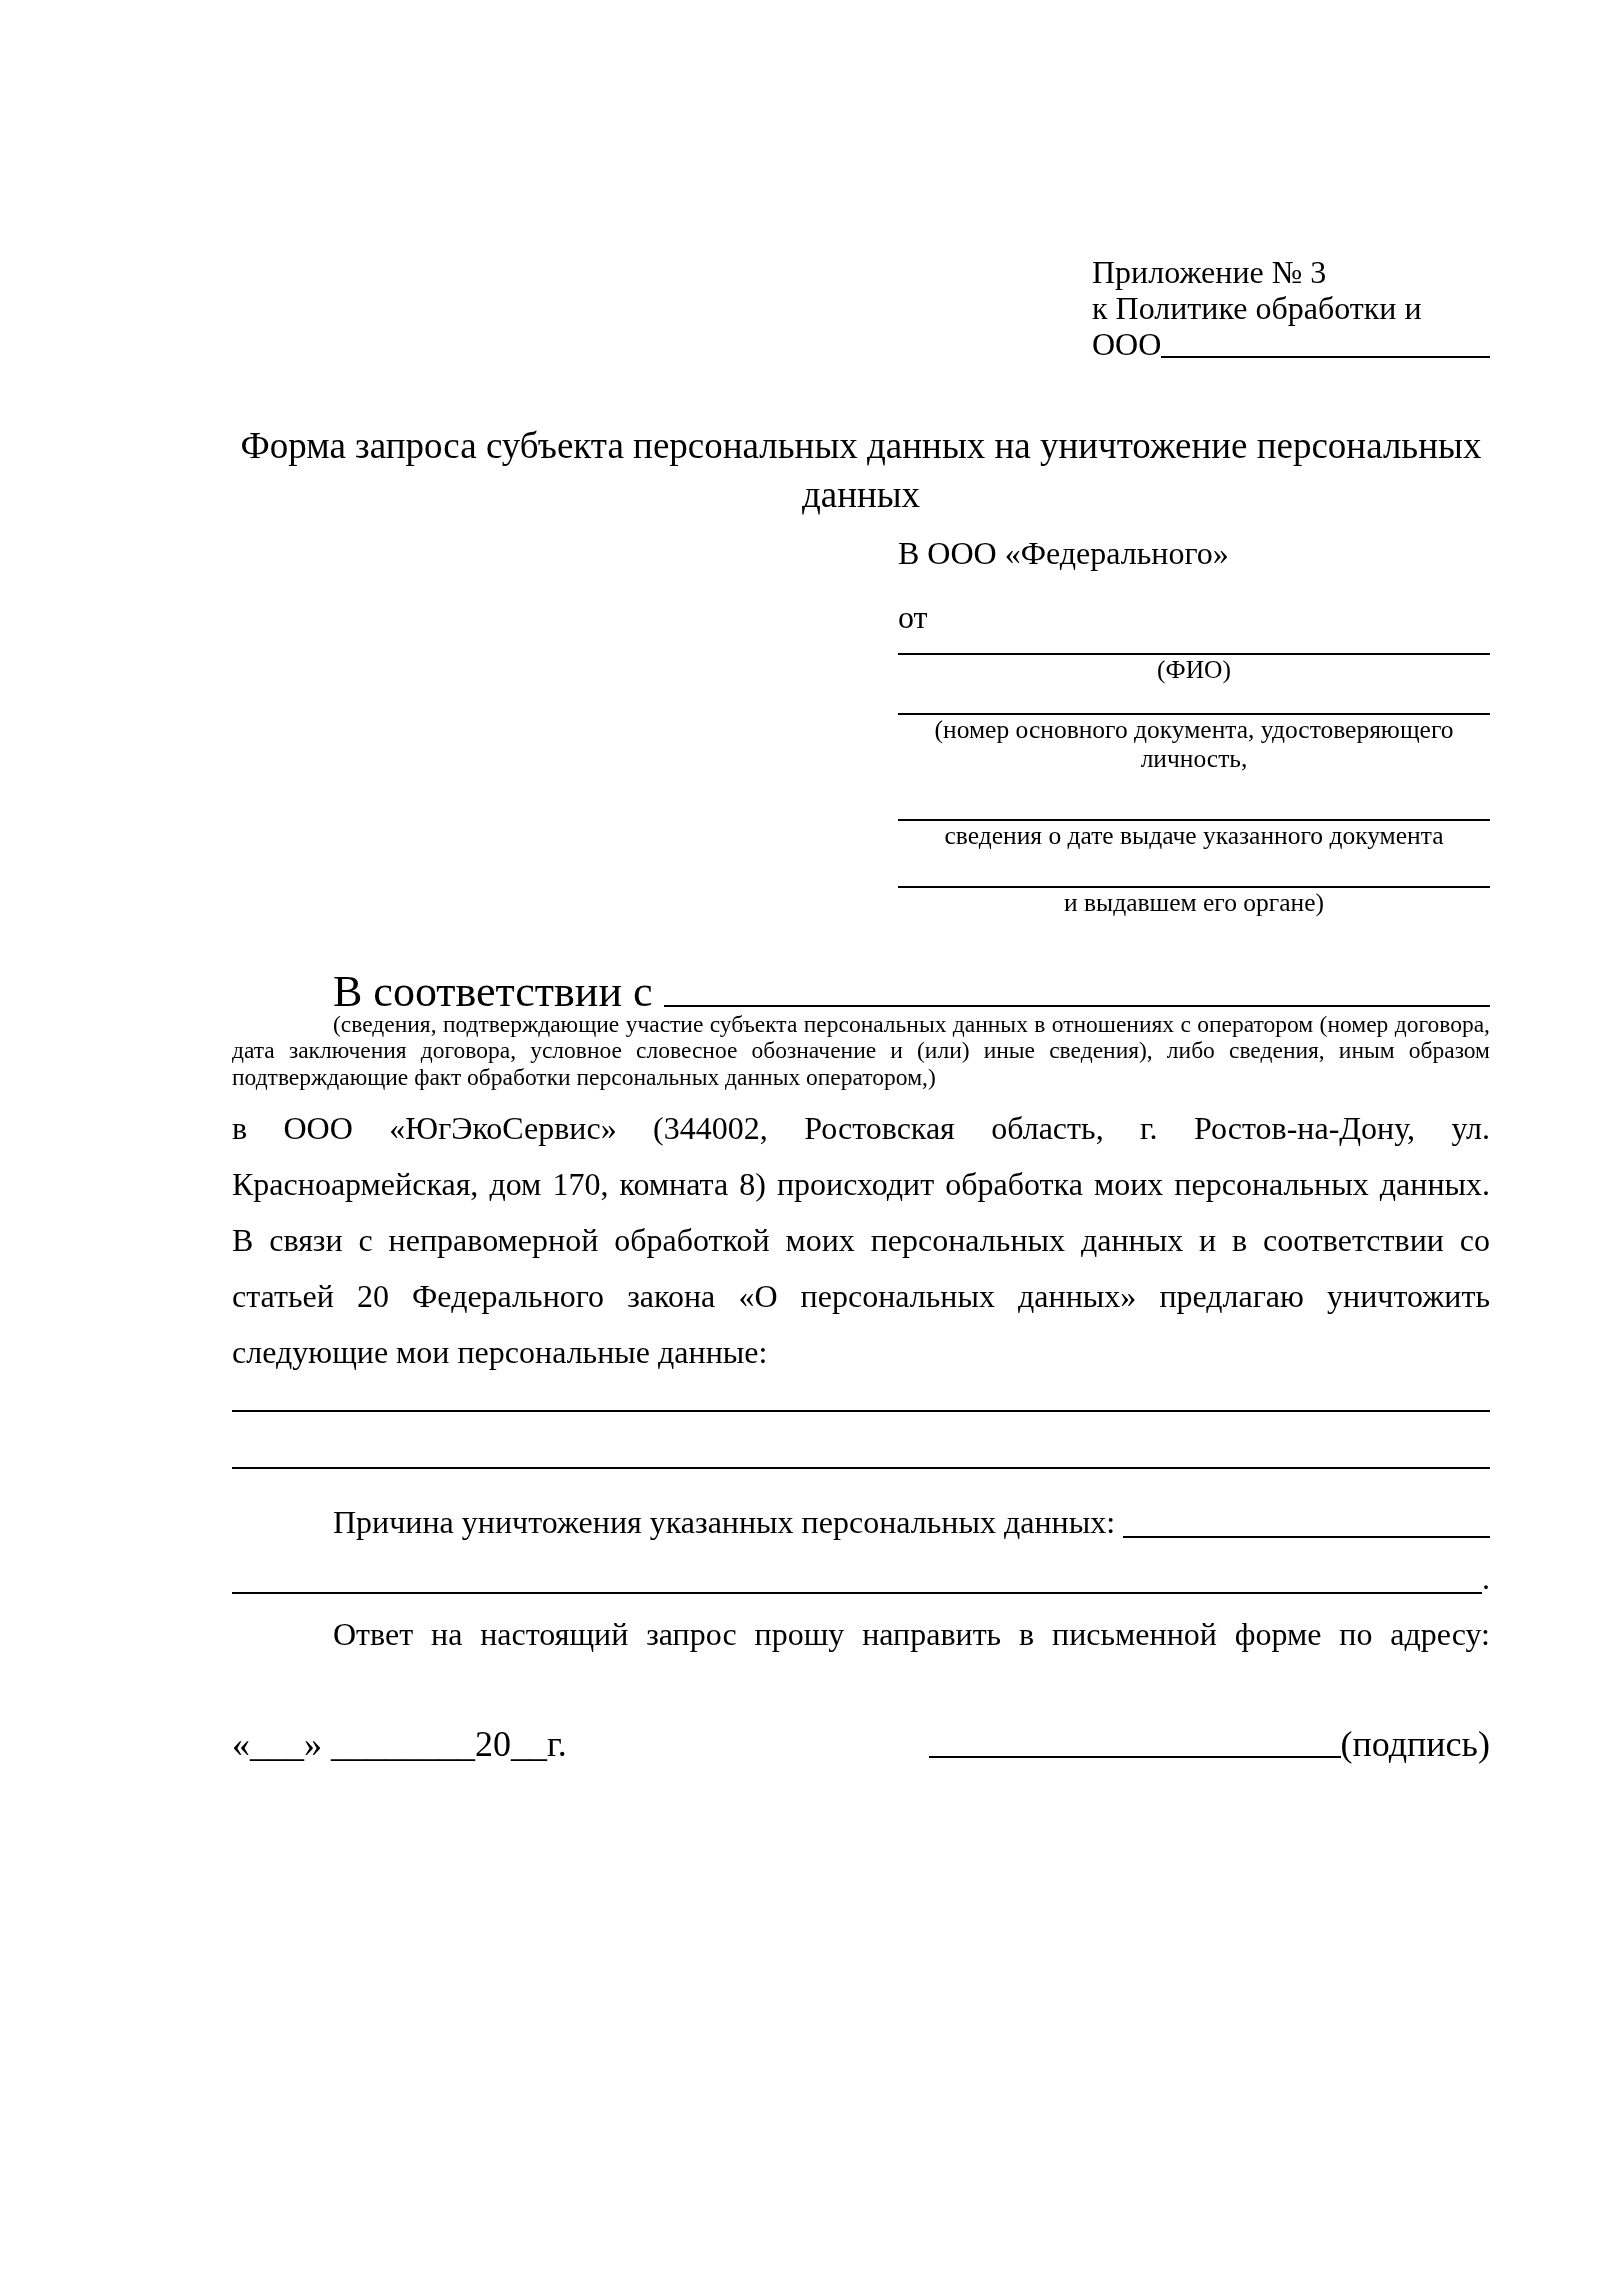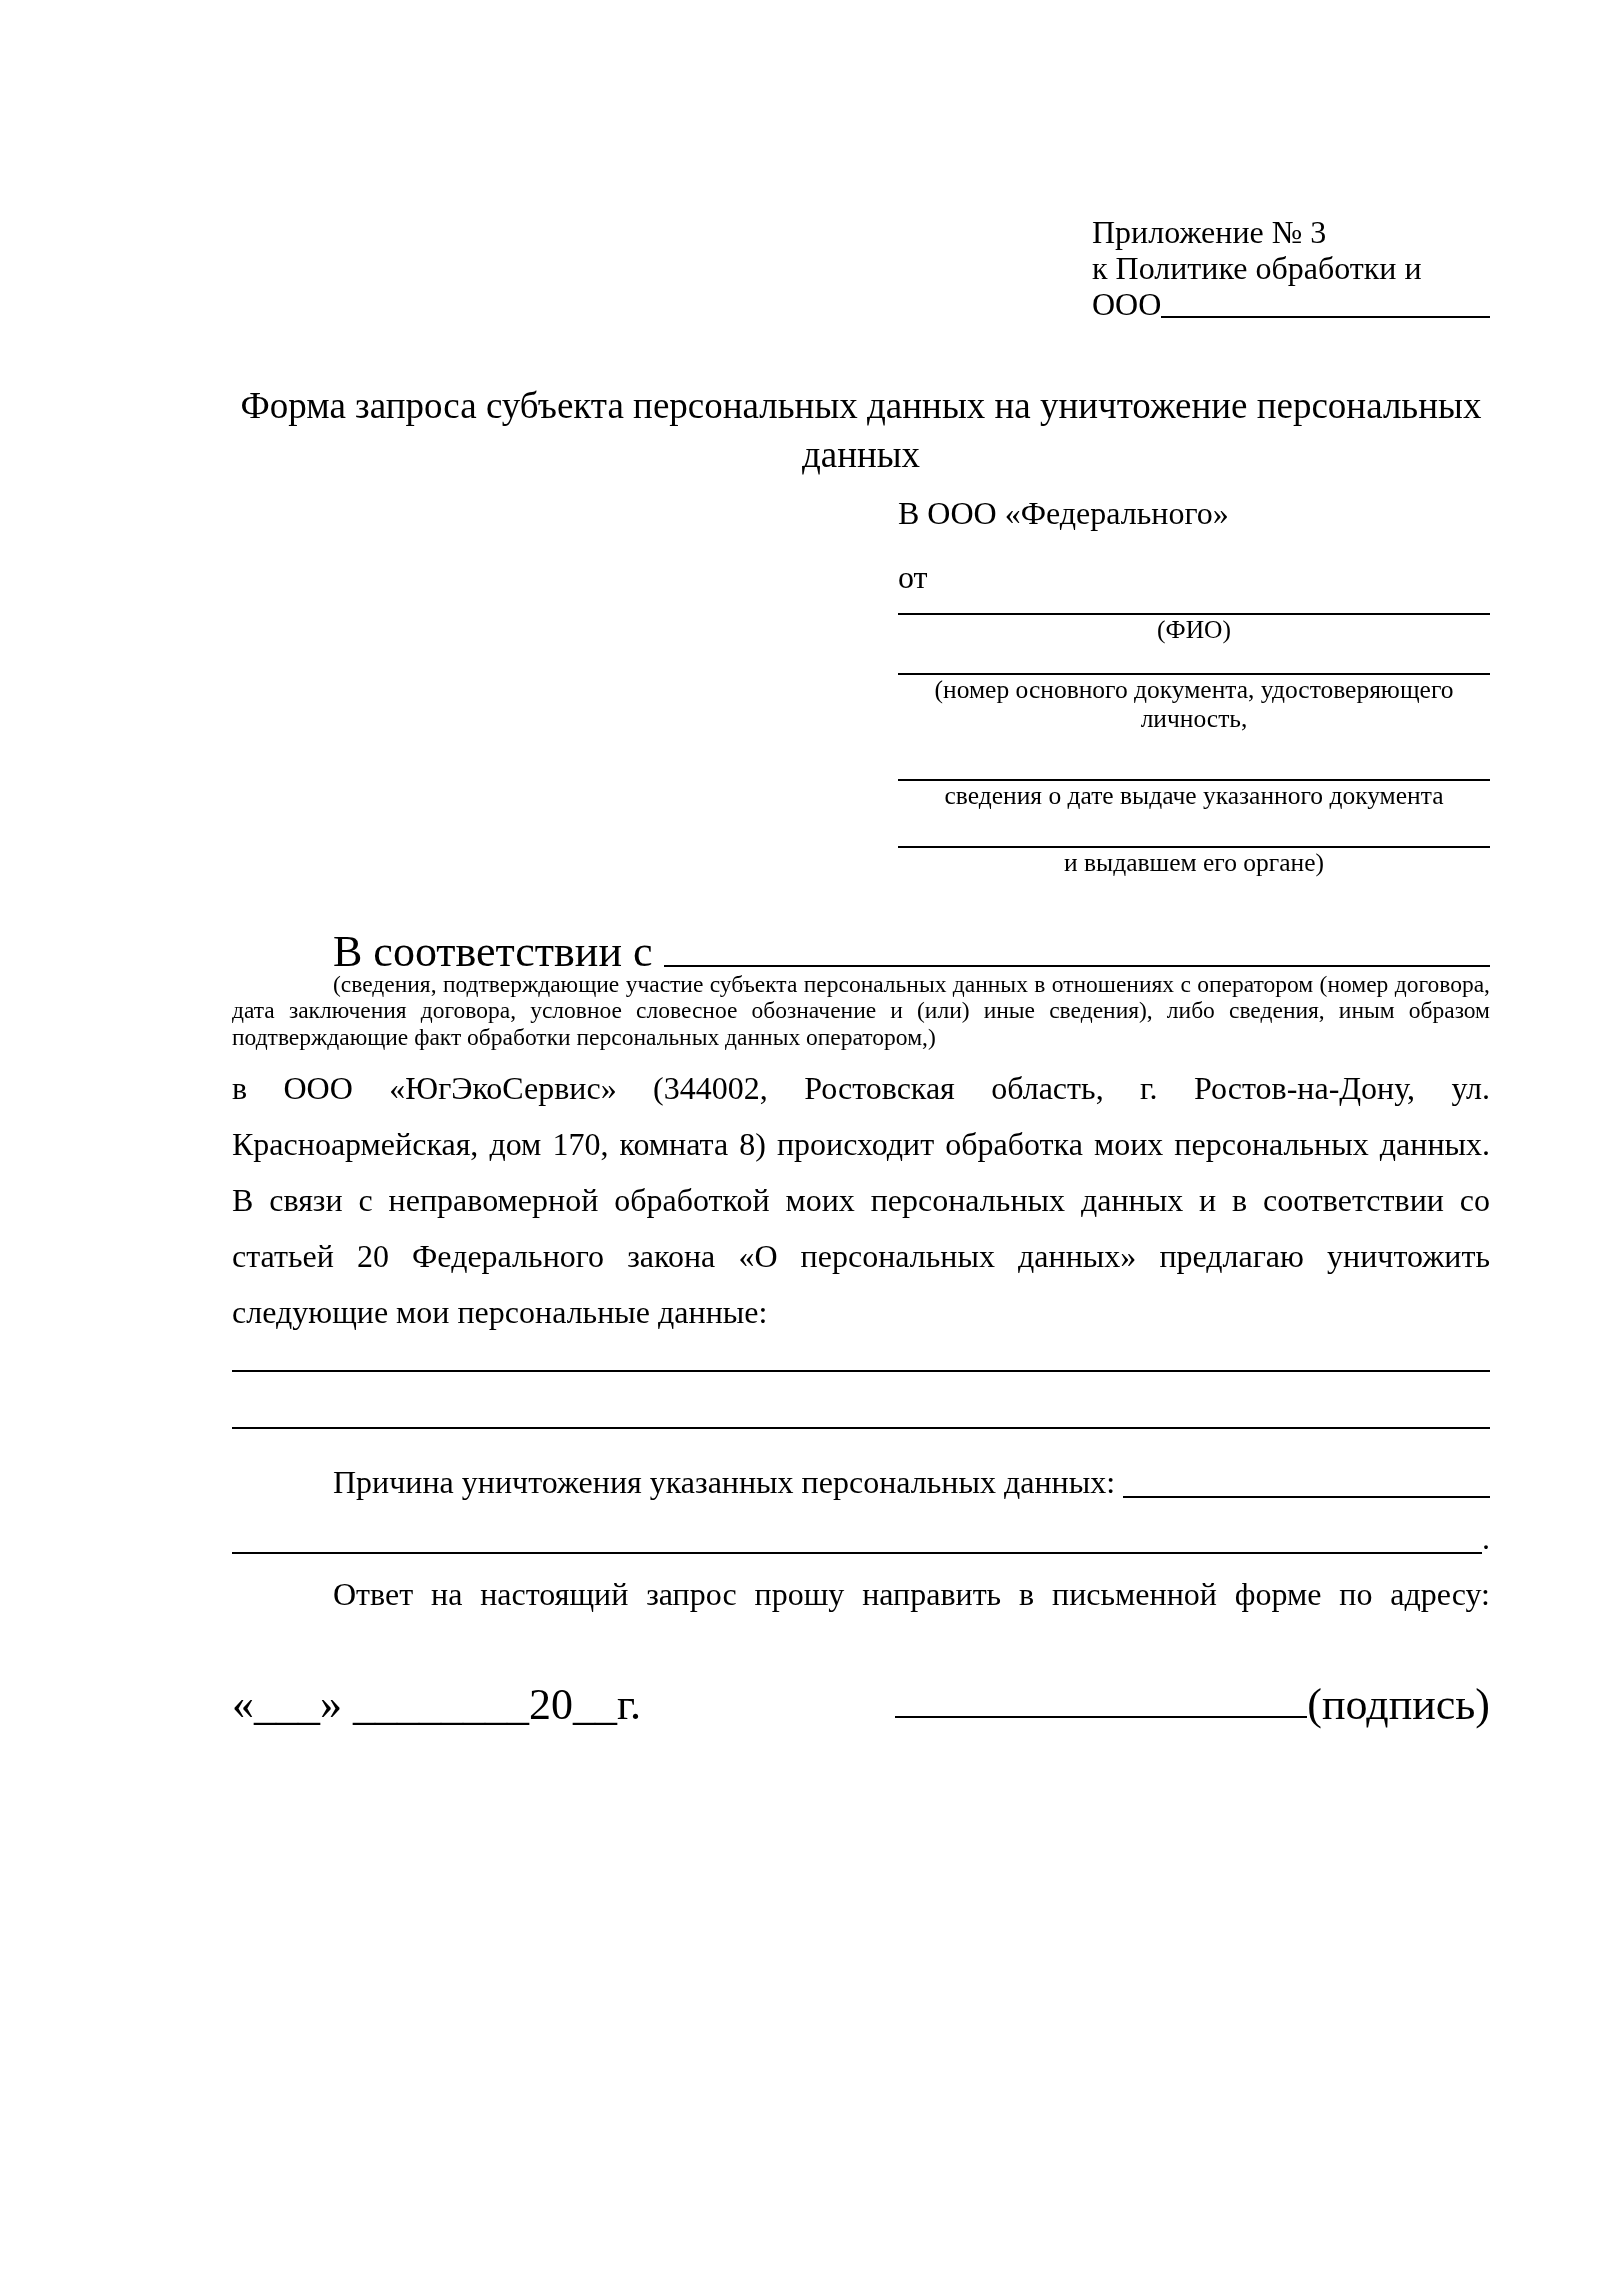--- a/index.html
+++ b/index.html
@@ -10,21 +10,21 @@
     position: relative;
   }
   .page {
     box-sizing: border-box;
     width: 1621px; height: 2293px;
     padding: 214px 131px 39px 232px;
     background: #fff;
   }
 
   
-  .header-block { width: 398px; margin-left: auto; font-size: 32px; line-height: 36px; }
+  .header-block { width: 398px; margin-left: auto; font-size: 32px; line-height: 36px; margin-top: 40px; }
   .header-ooo { display: flex; }
   .header-ooo .fill { flex: 1; border-bottom: 2.9px solid #000; margin-bottom: 3.9px; }
 
   
   .title { margin-top: 59px; text-align: center; font-weight: normal; font-size: 37px; line-height: 49px; }
 
   
   .addressee { margin-left: 666px; width: 592px; font-size: 32px; line-height: 37px; }
   .addr-to { margin-top: 15.7px; }
   .addr-from { margin-top: 27.4px; }
@@ -51,21 +51,21 @@
   .reason-row { display: flex; margin-top: 24.5px; font-size: 32px; line-height: 56px; }
   .reason-row .lead { padding-left: 101px; white-space: pre; }
   .flex-fill { flex: 1; border-bottom: 2.9px solid #000; align-self: flex-end; margin-bottom: 11.8px; }
 
   .reason-cont { display: flex; font-size: 32px; line-height: 56px; }
 
   .response { font-size: 32px; line-height: 56px; text-align: justify; text-align-last: justify; text-indent: 101px; }
   .response-tail { display: flex; font-size: 32px; line-height: 56px; }
   .fill-fixed { width: 542px; border-bottom: 2.9px solid #000; align-self: flex-end; margin-bottom: 11.8px; }
 
-  .signature-row { display: flex; justify-content: space-between; margin-top: 61px; font-size: 44px; line-height: 43px; }
+  .signature-row { display: flex; justify-content: space-between; margin-top: 61px; font-size: 36px; line-height: 43px; }
   .sign-right { display: flex; }
   .sign-fill { width: 412px; border-bottom: 2.9px solid #000; align-self: flex-end; margin-bottom: 7.8px; }
 </style>
 </head>
 <body>
 
 <div class="page">
 
   <div class="header-block">
     <div>Приложение № 3</div>

